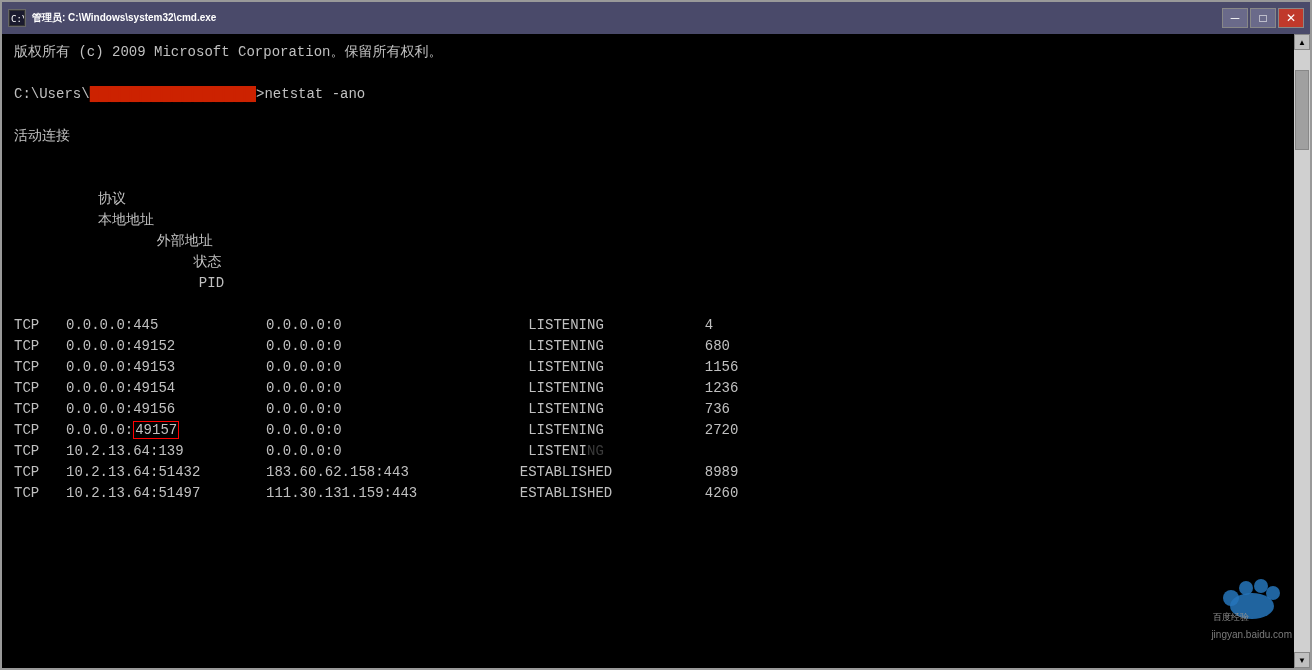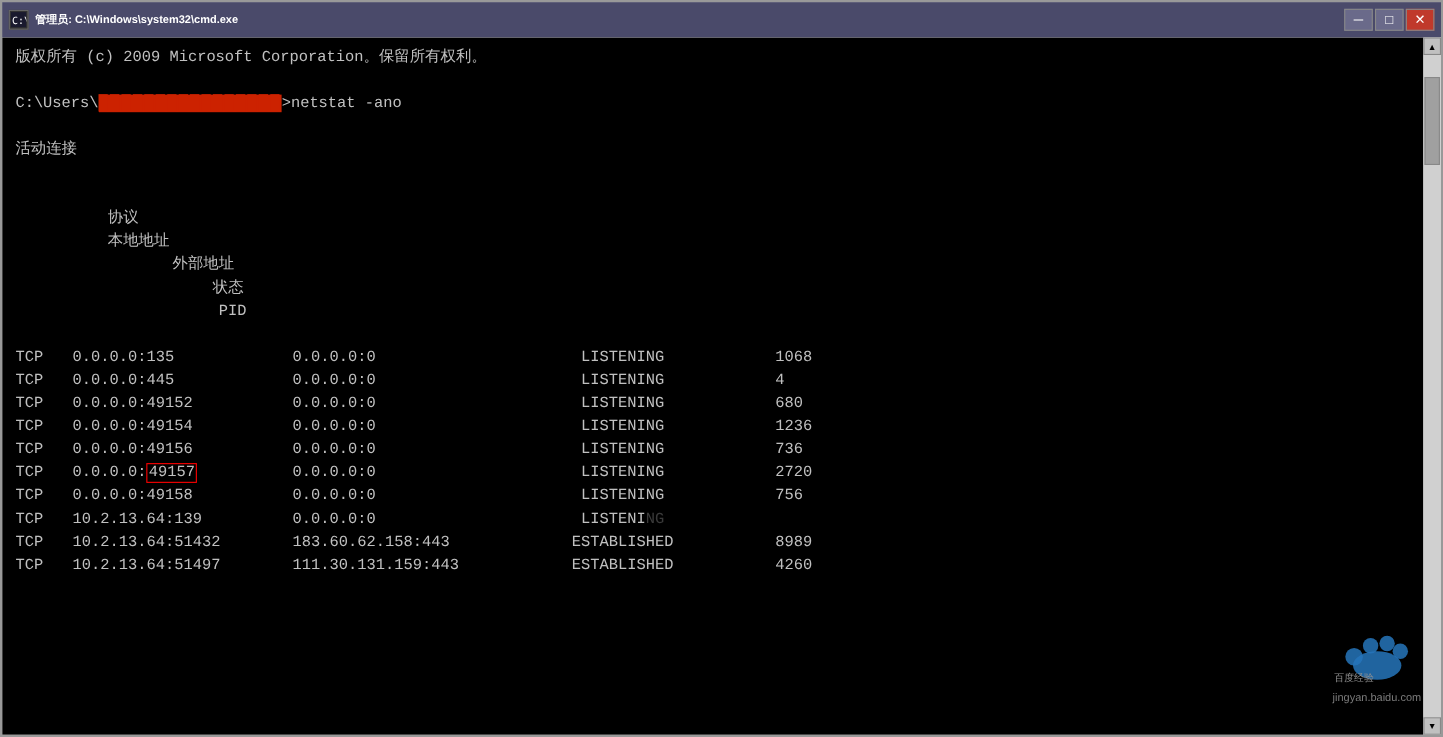--- a/index.html
+++ b/index.html
@@ -164,27 +164,26 @@
       <span class="line">活动连接</span>
       <span class="line"> </span>
       <span class="line">
         <span class="col-proto">  协议</span>
         <span class="col-local">  本地地址</span>
         <span class="col-foreign">         外部地址</span>
         <span class="col-state">           状态</span>
         <span class="col-pid">              PID</span>
       </span>
       <div id="connection-rows">
-          <span class="line"><span class="col-proto">TCP  </span><span class="col-local">0.0.0.0:135</span><span class="col-foreign">0.0.0.0:0             </span><span class="col-state">LISTENING</span><span class="col-pid">       1068</span></span>
           <span class="line"><span class="col-proto">TCP  </span><span class="col-local">0.0.0.0:445</span><span class="col-foreign">0.0.0.0:0             </span><span class="col-state">LISTENING</span><span class="col-pid">       4</span></span>
           <span class="line"><span class="col-proto">TCP  </span><span class="col-local">0.0.0.0:49152</span><span class="col-foreign">0.0.0.0:0             </span><span class="col-state">LISTENING</span><span class="col-pid">       680</span></span>
+          <span class="line"><span class="col-proto">TCP  </span><span class="col-local">0.0.0.0:49153</span><span class="col-foreign">0.0.0.0:0             </span><span class="col-state">LISTENING</span><span class="col-pid">       1156</span></span>
           <span class="line"><span class="col-proto">TCP  </span><span class="col-local">0.0.0.0:49154</span><span class="col-foreign">0.0.0.0:0             </span><span class="col-state">LISTENING</span><span class="col-pid">       1236</span></span>
           <span class="line"><span class="col-proto">TCP  </span><span class="col-local">0.0.0.0:49156</span><span class="col-foreign">0.0.0.0:0             </span><span class="col-state">LISTENING</span><span class="col-pid">       736</span></span>
           <span class="line"><span class="col-proto">TCP  </span><span class="col-local">0.0.0.0:<span style="border:1.5px solid red; padding:0 1px;margin-top:48px;">49157</span></span><span class="col-foreign">0.0.0.0:0             </span><span class="col-state">LISTENING</span><span class="col-pid">       2720</span></span>
-          <span class="line"><span class="col-proto">TCP  </span><span class="col-local">0.0.0.0:49158</span><span class="col-foreign">0.0.0.0:0             </span><span class="col-state">LISTENING</span><span class="col-pid">       756</span></span>
           <span class="line"><span class="col-proto">TCP  </span><span class="col-local">10.2.13.64:139</span><span class="col-foreign">0.0.0.0:0             </span><span class="col-state">LISTENI<span style="opacity:0.3">NG</span></span><span class="col-pid">       </span></span>
           <span class="line"><span class="col-proto">TCP  </span><span class="col-local">10.2.13.64:51432</span><span class="col-foreign">183.60.62.158:443     </span><span class="col-state">ESTABLISHED</span><span class="col-pid">       8989</span></span>
           <span class="line"><span class="col-proto">TCP  </span><span class="col-local">10.2.13.64:51497</span><span class="col-foreign">111.30.131.159:443    </span><span class="col-state">ESTABLISHED</span><span class="col-pid">       4260</span></span>
         </div>
     </div>
     <div class="scrollbar-v">
       <div class="scrollbar-btn">▲</div>
       <div class="scrollbar-v-track">
         <div class="scrollbar-v-thumb"></div>
       </div>

